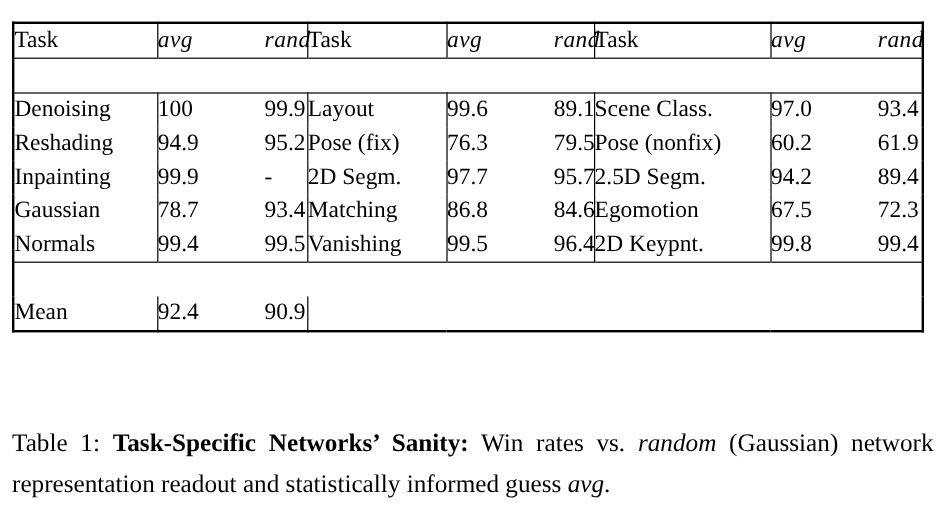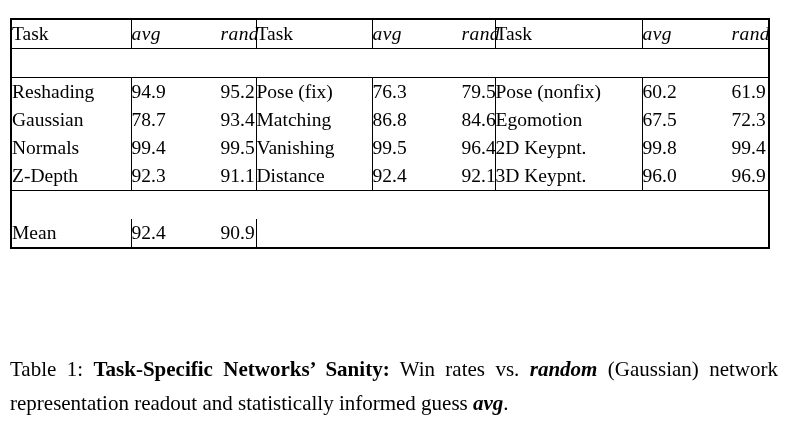--- a/index.html
+++ b/index.html
@@ -95,21 +95,21 @@
     left: 10px;
     top: 352px;
     width: 768px;
     font-size: 21px;
     line-height: 1.62;
     text-align: justify;
     color: #000;
   }
   #caption .cap-label { font-weight: normal; }
   #caption .cap-bold  { font-weight: bold; }
-  #caption .cap-ital  { font-style: italic; font-weight: bold; }
+  #caption .cap-ital  { font-style: italic; }
 </style>
 </head>
 <body>
 
 <div id="table-wrap">
   <table class="sanity">
     <colgroup>
       <col style="width:120px">
       <col style="width:125px">
       <col style="width:116px">
@@ -134,51 +134,59 @@
       </td>
     </tr>
 
     <tr class="rule-under-header">
       <td class="dbl-rule" colspan="6"></td>
     </tr>
 
     </tbody>
       <tbody id="body-rows">
         <tr>
+          <td class="cell-task">Denoising</td>
+          <td class="cell-vals vr-left"><span class="num-avg">100</span><span class="num-rand">99.9</span></td>
+          <td class="cell-task vr-left">Layout</td>
+          <td class="cell-vals vr-left"><span class="num-avg">99.6</span><span class="num-rand">89.1</span></td>
+          <td class="cell-task vr-left">Scene Class.</td>
+          <td class="cell-vals vr-left"><span class="num-avg">97.0</span><span class="num-rand">93.4</span></td>
+        </tr>
+        <tr>
           <td class="cell-task">Reshading</td>
           <td class="cell-vals vr-left"><span class="num-avg">94.9</span><span class="num-rand">95.2</span></td>
           <td class="cell-task vr-left">Pose (fix)</td>
           <td class="cell-vals vr-left"><span class="num-avg">76.3</span><span class="num-rand">79.5</span></td>
           <td class="cell-task vr-left">Pose (nonfix)</td>
           <td class="cell-vals vr-left"><span class="num-avg">60.2</span><span class="num-rand">61.9</span></td>
         </tr>
         <tr>
+          <td class="cell-task">Inpainting</td>
+          <td class="cell-vals vr-left"><span class="num-avg">99.9</span><span class="num-rand">-</span></td>
+          <td class="cell-task vr-left">2D Segm.</td>
+          <td class="cell-vals vr-left"><span class="num-avg">97.7</span><span class="num-rand">95.7</span></td>
+          <td class="cell-task vr-left">2.5D Segm.</td>
+          <td class="cell-vals vr-left"><span class="num-avg">94.2</span><span class="num-rand">89.4</span></td>
+        </tr>
+        <tr>
           <td class="cell-task">Gaussian</td>
           <td class="cell-vals vr-left"><span class="num-avg">78.7</span><span class="num-rand">93.4</span></td>
           <td class="cell-task vr-left">Matching</td>
           <td class="cell-vals vr-left"><span class="num-avg">86.8</span><span class="num-rand">84.6</span></td>
           <td class="cell-task vr-left">Egomotion</td>
           <td class="cell-vals vr-left"><span class="num-avg">67.5</span><span class="num-rand">72.3</span></td>
         </tr>
         <tr>
           <td class="cell-task">Normals</td>
           <td class="cell-vals vr-left"><span class="num-avg">99.4</span><span class="num-rand">99.5</span></td>
           <td class="cell-task vr-left">Vanishing</td>
           <td class="cell-vals vr-left"><span class="num-avg">99.5</span><span class="num-rand">96.4</span></td>
           <td class="cell-task vr-left">2D Keypnt.</td>
           <td class="cell-vals vr-left"><span class="num-avg">99.8</span><span class="num-rand">99.4</span></td>
         </tr>
-        <tr>
-          <td class="cell-task">Z-Depth</td>
-          <td class="cell-vals vr-left"><span class="num-avg">92.3</span><span class="num-rand">91.1</span></td>
-          <td class="cell-task vr-left">Distance</td>
-          <td class="cell-vals vr-left"><span class="num-avg">92.4</span><span class="num-rand">92.1</span></td>
-          <td class="cell-task vr-left">3D Keypnt.</td>
-          <td class="cell-vals vr-left"><span class="num-avg">96.0</span><span class="num-rand">96.9</span></td>
-        </tr>
       </tbody>
 
     <tbody>
         <tr class="rule-above-mean">
       <td class="sgl-rule" colspan="6"></td>
     </tr>
 
     <tr>
       <td class="cell-task">Mean</td>
       <td class="cell-vals vr-left">

